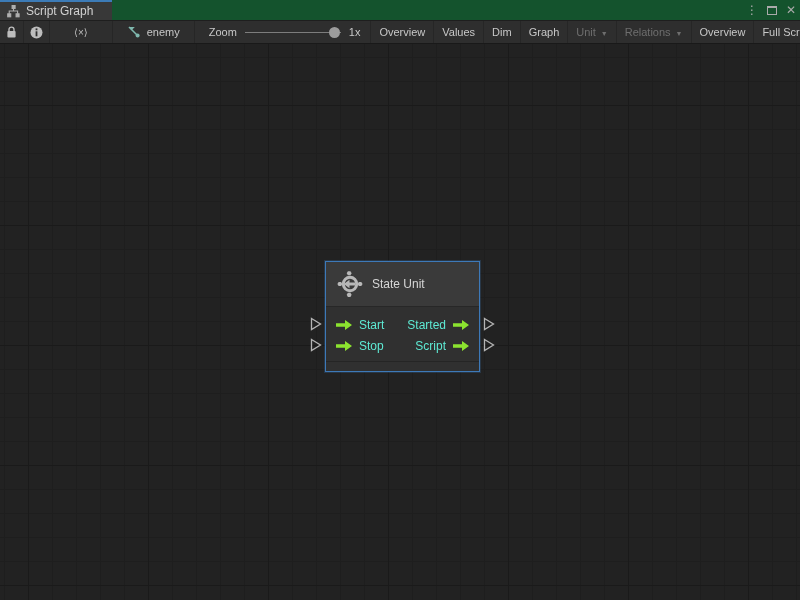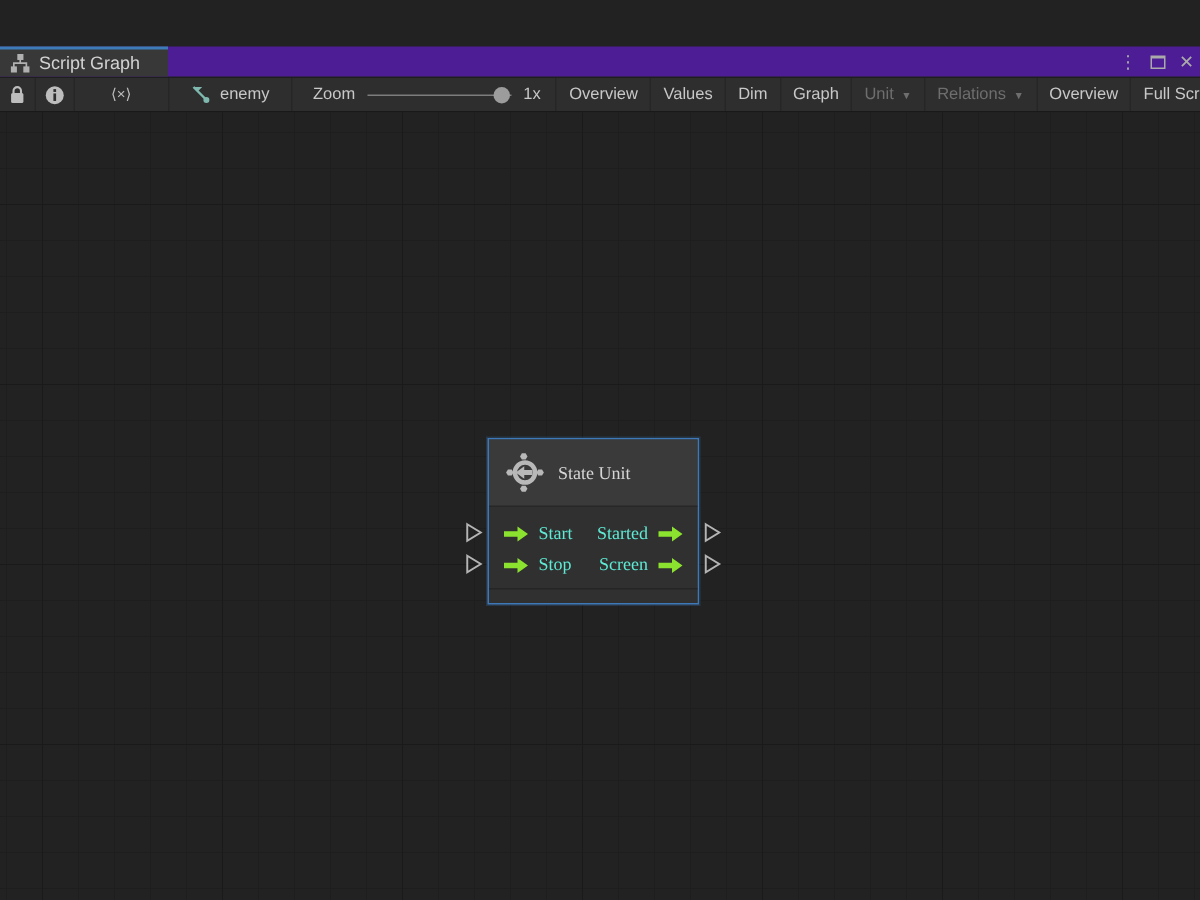--- a/index.html
+++ b/index.html
@@ -7,21 +7,21 @@
     --tab-highlight:#3c7bb7;
     --port-green:#8ce32f;
     --txt:#c8c8c8;
     --txt-dim:#6e6e6e;
   }
   *{margin:0;padding:0;box-sizing:border-box;}
   html,body{width:800px;height:600px;overflow:hidden;background:#222;
     font-family:"Liberation Sans","DejaVu Sans",sans-serif;}
 
   
-  .tabbar{height:20px;background:#4c1d95;display:flex;align-items:stretch;position:relative;margin-top:31px;}
+  .tabbar{height:20px;background:#14532d;display:flex;align-items:stretch;position:relative;}
   .tab{width:112px;background:#383838;border-top:2px solid var(--tab-highlight);
     display:flex;align-items:center;gap:6px;padding-left:7px;color:#d2d2d2;font-size:12px;}
   .tab svg{flex:0 0 auto;}
   .win-controls{position:absolute;right:4px;top:0;height:20px;display:flex;align-items:center;gap:9px;color:#aaa;}
   .wc-menu{font-size:12px;line-height:1;}
   .wc-max{width:10px;height:9px;border:1px solid #aaa;border-top-width:2px;display:inline-block;}
   .wc-close{font-size:12px;line-height:1;}
 
   
   .toolbar{height:24px;background:#2e2e2e;border-top:1px solid #1e1e1e;border-bottom:1px solid #191919;
@@ -43,23 +43,23 @@
   .canvas{position:relative;width:800px;height:556px;background-color:#222222;
     background-image:
       linear-gradient(to right,#1a1a1a 1px,transparent 1px),
       linear-gradient(to bottom,#1a1a1a 1px,transparent 1px),
       linear-gradient(to right,#1e1e1e 1px,transparent 1px),
       linear-gradient(to bottom,#1e1e1e 1px,transparent 1px);
     background-size:120px 120px,120px 120px,24px 24px,24px 24px;
     background-position:28px 61px,28px 61px,4px 13px,4px 13px;}
 
   
-  .node{position:absolute;left:325px;top:217px;width:141px;
+  .node{position:absolute;left:325px;top:217px;width:155px;
     border:1.5px solid var(--accent-blue);background:#303030;
-    box-shadow:0 0 0 1px rgba(61,121,184,.25);font-family:Liberation Serif, serif;}
+    box-shadow:0 0 0 1px rgba(61,121,184,.25);}
   .node-header{height:45px;background:#3a3a3a;display:flex;align-items:center;gap:9px;
     padding:0 11px;border-bottom:1px solid #272727;color:#d6d6d6;font-size:12px;}
   .node-ports{padding:7px 0 5px;background:#303030;}
   .port-row{height:21px;display:flex;align-items:center;justify-content:space-between;padding:0 9px;
     color:#5eead4;font-size:12px;}
   .pin{display:flex;align-items:center;gap:6px;}
   .node-footer{height:10px;background:#303030;border-top:1px solid #252525;}
   .ext-port{position:absolute;width:12px;height:14px;}
   .ext-l1{left:-16px;top:55px;} .ext-l2{left:-16px;top:76px;}
   .ext-r1{right:-16px;top:55px;} .ext-r2{right:-16px;top:76px;}
@@ -197,21 +197,21 @@
         </span>
       </div>
       <div class="port-row">
         <span class="pin">
           <svg width="18" height="12" viewBox="0 0 18 12">
             <path d="M1 4.2 h9 V1 l7 5 -7 5 V7.8 h-9 Z" fill="#8ce32f"></path>
           </svg>
           <span>Stop</span>
         </span>
         <span class="pin">
-          <span>Screen</span>
+          <span>Script</span>
           <svg width="18" height="12" viewBox="0 0 18 12">
             <path d="M1 4.2 h9 V1 l7 5 -7 5 V7.8 h-9 Z" fill="#8ce32f"></path>
           </svg>
         </span>
       </div>
     </div>
 
     <div class="node-footer"></div>
   </div>
 

